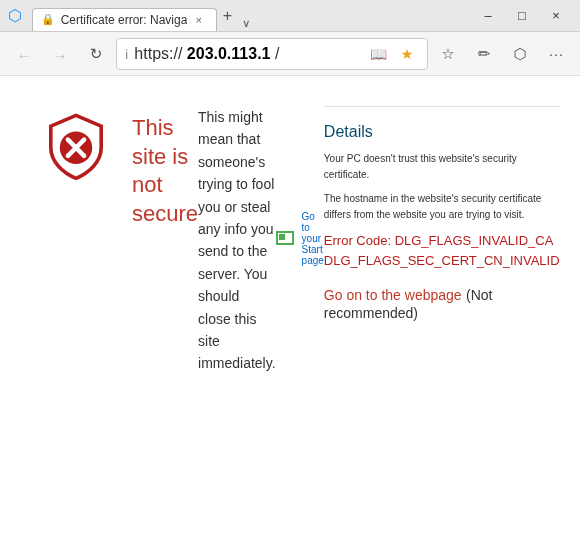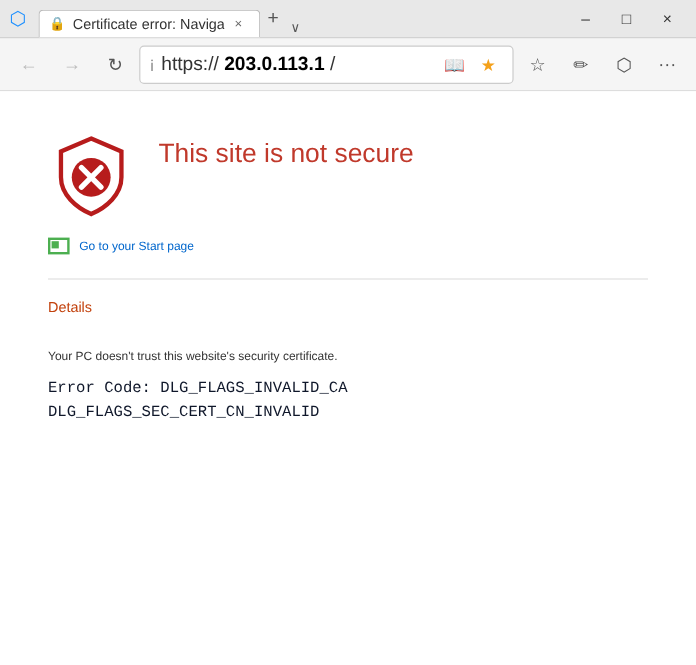--- a/index.html
+++ b/index.html
@@ -181,21 +181,21 @@
     
     .page-content {
       background: #fff;
       height: calc(554px - 32px - 44px);
       overflow-y: auto;
       padding: 30px 40px;
     }
 
     .error-container {
       display: flex;
-      flex-direction: column;
+      flex-direction: row;
       gap: 0;
     }
 
     .error-header {
       display: flex;
       align-items: flex-start;
       gap: 20px;
       margin-bottom: 16px;
     }
 
@@ -251,35 +251,35 @@
       width: 6px;
       height: 6px;
       background: #4caf50;
     }
 
     .details-section {
       border-top: 1px solid #e0e0e0;
       padding-top: 16px;
     }
     .details-label {
-      font-size: 12px;
-      color: #c2410c;
-      margin-bottom: 27px;
+      font-size: 16px;
+      color: #0c4a6e;
+      margin-bottom: 10px;
       font-weight: 400;
     }
     .details-text {
       font-size: 10px;
       color: #333;
       line-height: 1.6;
       margin-bottom: 8px;
     }
     .error-code {
-      font-family: Liberation Mono, monospace;
+      font-family: Liberation Sans, sans-serif;
       font-size: 13px;
-      color: #0f172a;
+      color: #b91c1c;
       margin-bottom: 16px;
       line-height: 1.5;
     }
     .go-on-link {
       font-size: 14px;
       color: #c0392b;
       text-decoration: none;
       cursor: pointer;
     }
     .not-recommended {
@@ -348,29 +348,35 @@
 
           <circle cx="40" cy="42" r="18" fill="#b71c1c"></circle>
           <line x1="31" y1="33" x2="49" y2="51" stroke="#fff" stroke-width="5" stroke-linecap="round"></line>
           <line x1="49" y1="33" x2="31" y2="51" stroke="#fff" stroke-width="5" stroke-linecap="round"></line>
         </svg>
       </div>
 
       <h1 class="error-title">This site is not secure</h1>
     </div>
 
+    <p class="error-body">This might mean that someone's trying to fool you or steal any info you send to the server. You should close this site immediately.</p>
 
     <a class="start-page-link">
       <span class="start-page-icon"></span>
       <span>Go to your Start page</span>
     </a>
 
     <div class="details-section">
       <p class="details-label">Details</p>
       <p class="details-text">Your PC doesn't trust this website's security certificate.</p>
+      <p class="details-text">The hostname in the website's security certificate differs from the website you are trying to visit.</p>
       <div class="error-code">
         <div>Error Code:  DLG_FLAGS_INVALID_CA</div>
         <div>DLG_FLAGS_SEC_CERT_CN_INVALID</div>
       </div>
+      <div>
+        <a class="go-on-link">Go on to the webpage</a>
+        <span class="not-recommended">(Not recommended)</span>
+      </div>
     </div>
 
   </div>
 </div>
 
 </body></html>

